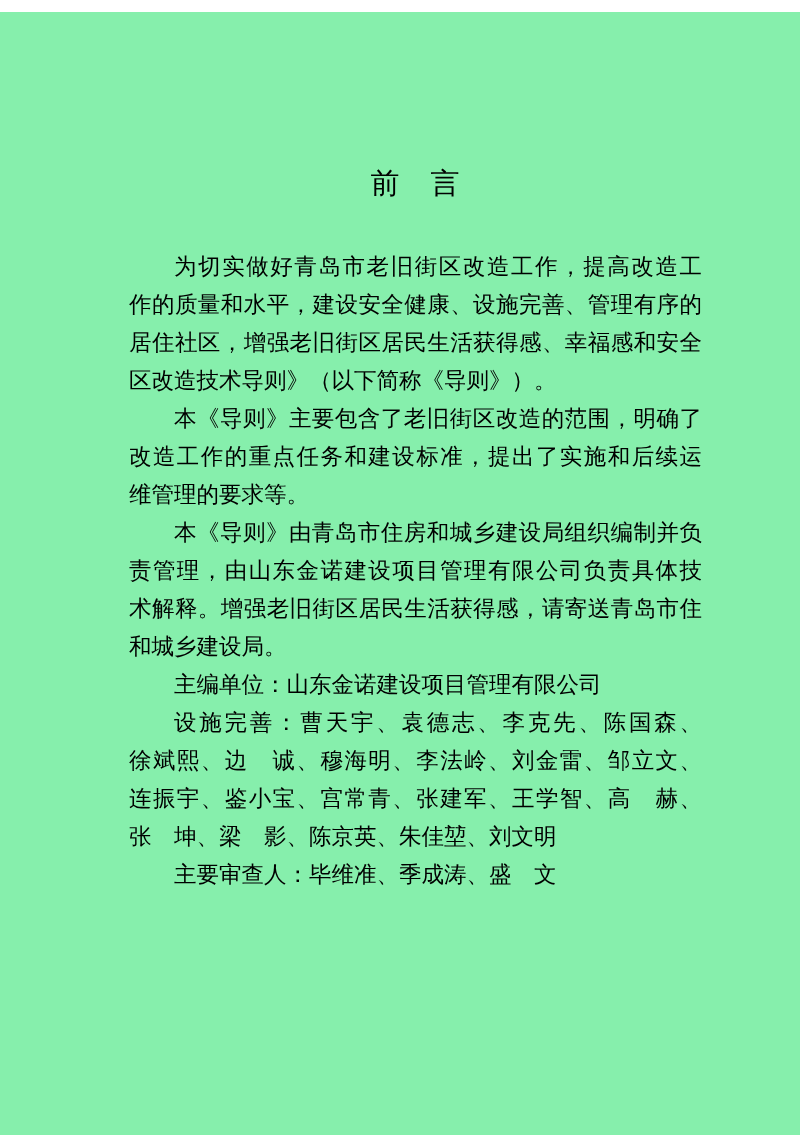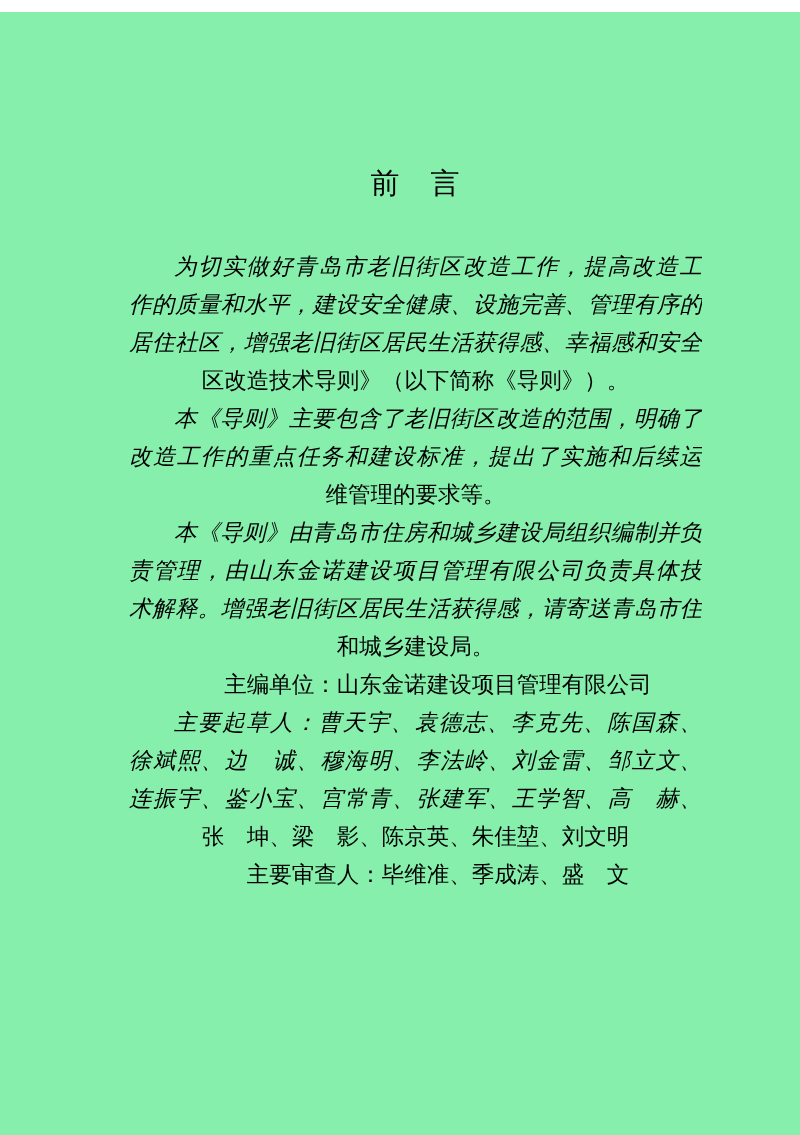--- a/index.html
+++ b/index.html
@@ -35,28 +35,27 @@
     height: 38px;
     text-align: center;
     font-weight: normal;
     margin: 0 0 46px 0;
     letter-spacing: 1px;
   }
   .line {
     font-size: 22.5px;
     line-height: 38px;
     height: 38px;
-    text-align: center;
+    text-align: left;
     overflow: hidden;
   }
   
   .j {
     text-align: justify;
     text-align-last: justify;
-    font-style: italic;
     -moz-text-align-last: justify;
   }
   
   .ind {
     text-indent: 2em;
   }
 </style>
 </head>
 <body>
 
@@ -74,21 +73,21 @@
     <div class="line j">改造工作的重点任务和建设标准，提出了实施和后续运</div>
     <div class="line">维管理的要求等。</div>
 
     <div class="line j ind">本《导则》由青岛市住房和城乡建设局组织编制并负</div>
     <div class="line j">责管理，由山东金诺建设项目管理有限公司负责具体技</div>
     <div class="line j">术解释。增强老旧街区居民生活获得感，请寄送青岛市住房</div>
     <div class="line">和城乡建设局。</div>
 
     <div class="line ind">主编单位：山东金诺建设项目管理有限公司</div>
 
-    <div class="line j ind">主要起草人：曹天宇、袁德志、李克先、陈国森、</div>
+    <div class="line j ind">设施完善：曹天宇、袁德志、李克先、陈国森、</div>
     <div class="line j">徐斌熙、边　诚、穆海明、李法岭、刘金雷、邹立文、</div>
     <div class="line j">连振宇、鉴小宝、宫常青、张建军、王学智、高　赫、</div>
     <div class="line">张　坤、梁　影、陈京英、朱佳堃、刘文明</div>
 
     <div class="line ind">主要审查人：毕维准、季成涛、盛　文</div>
 
   </div>
 </div>
 
 </body></html>

